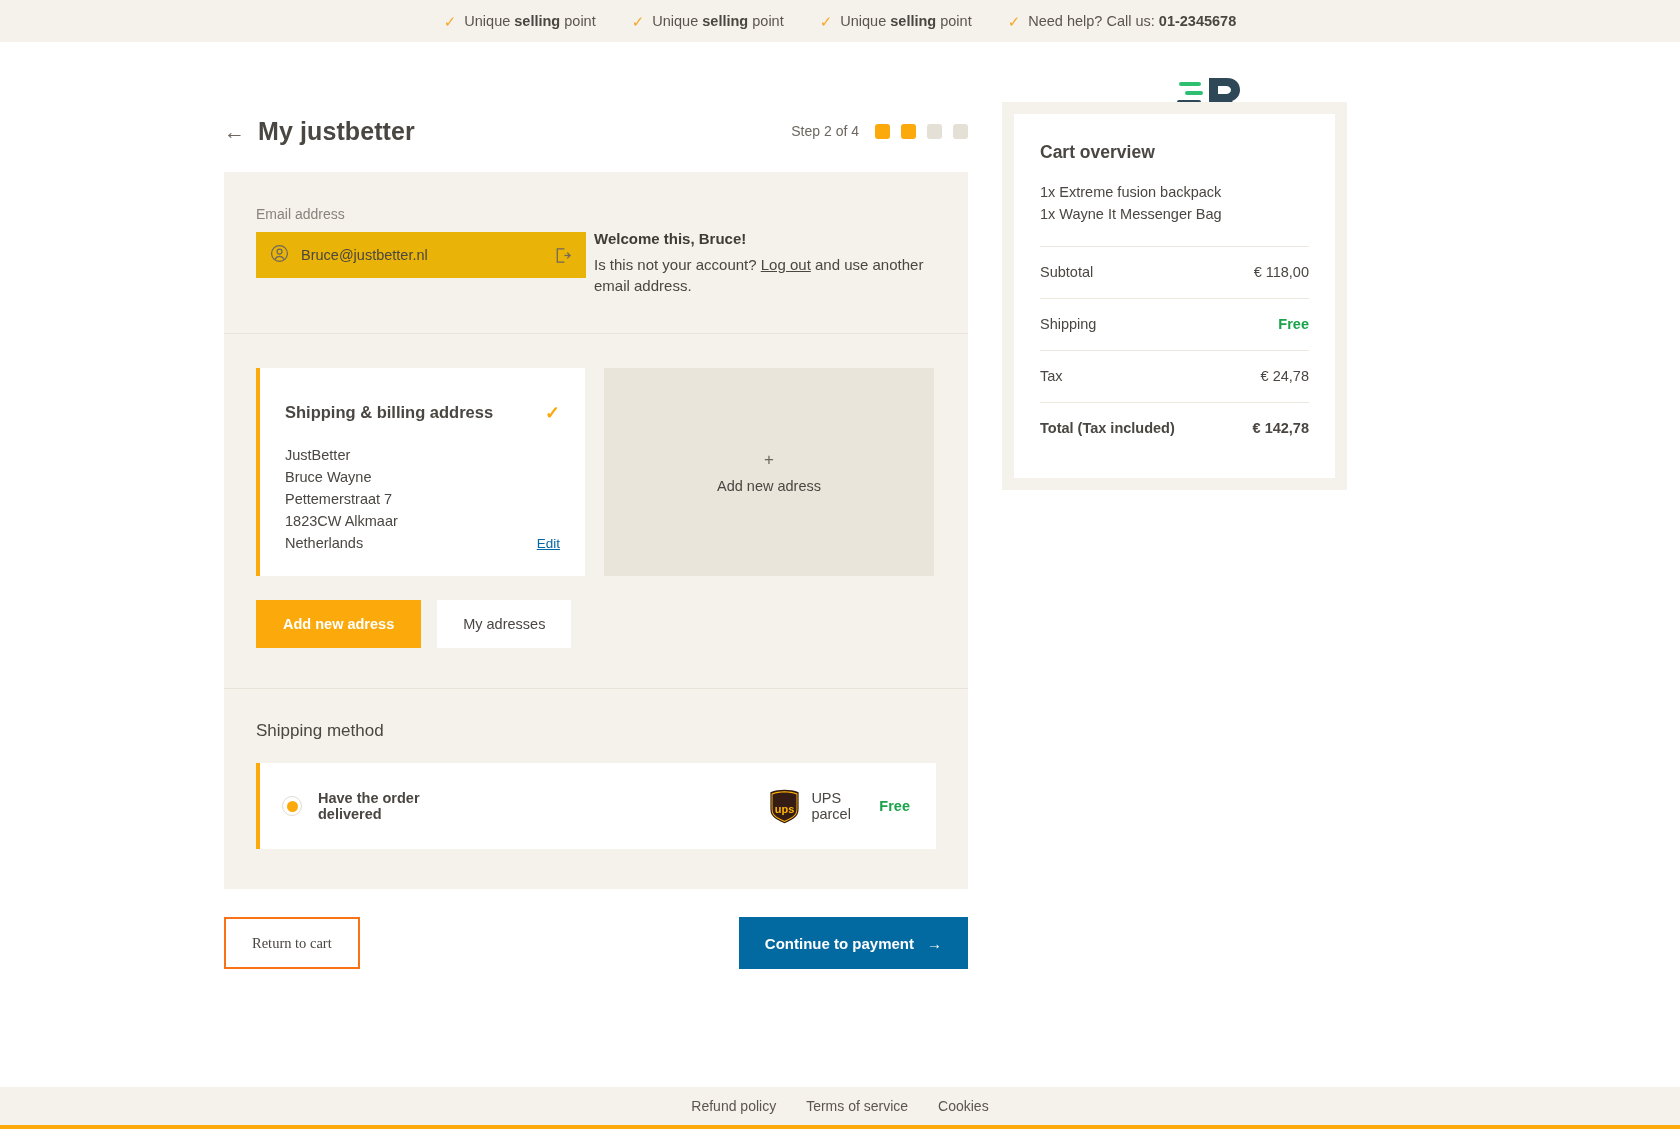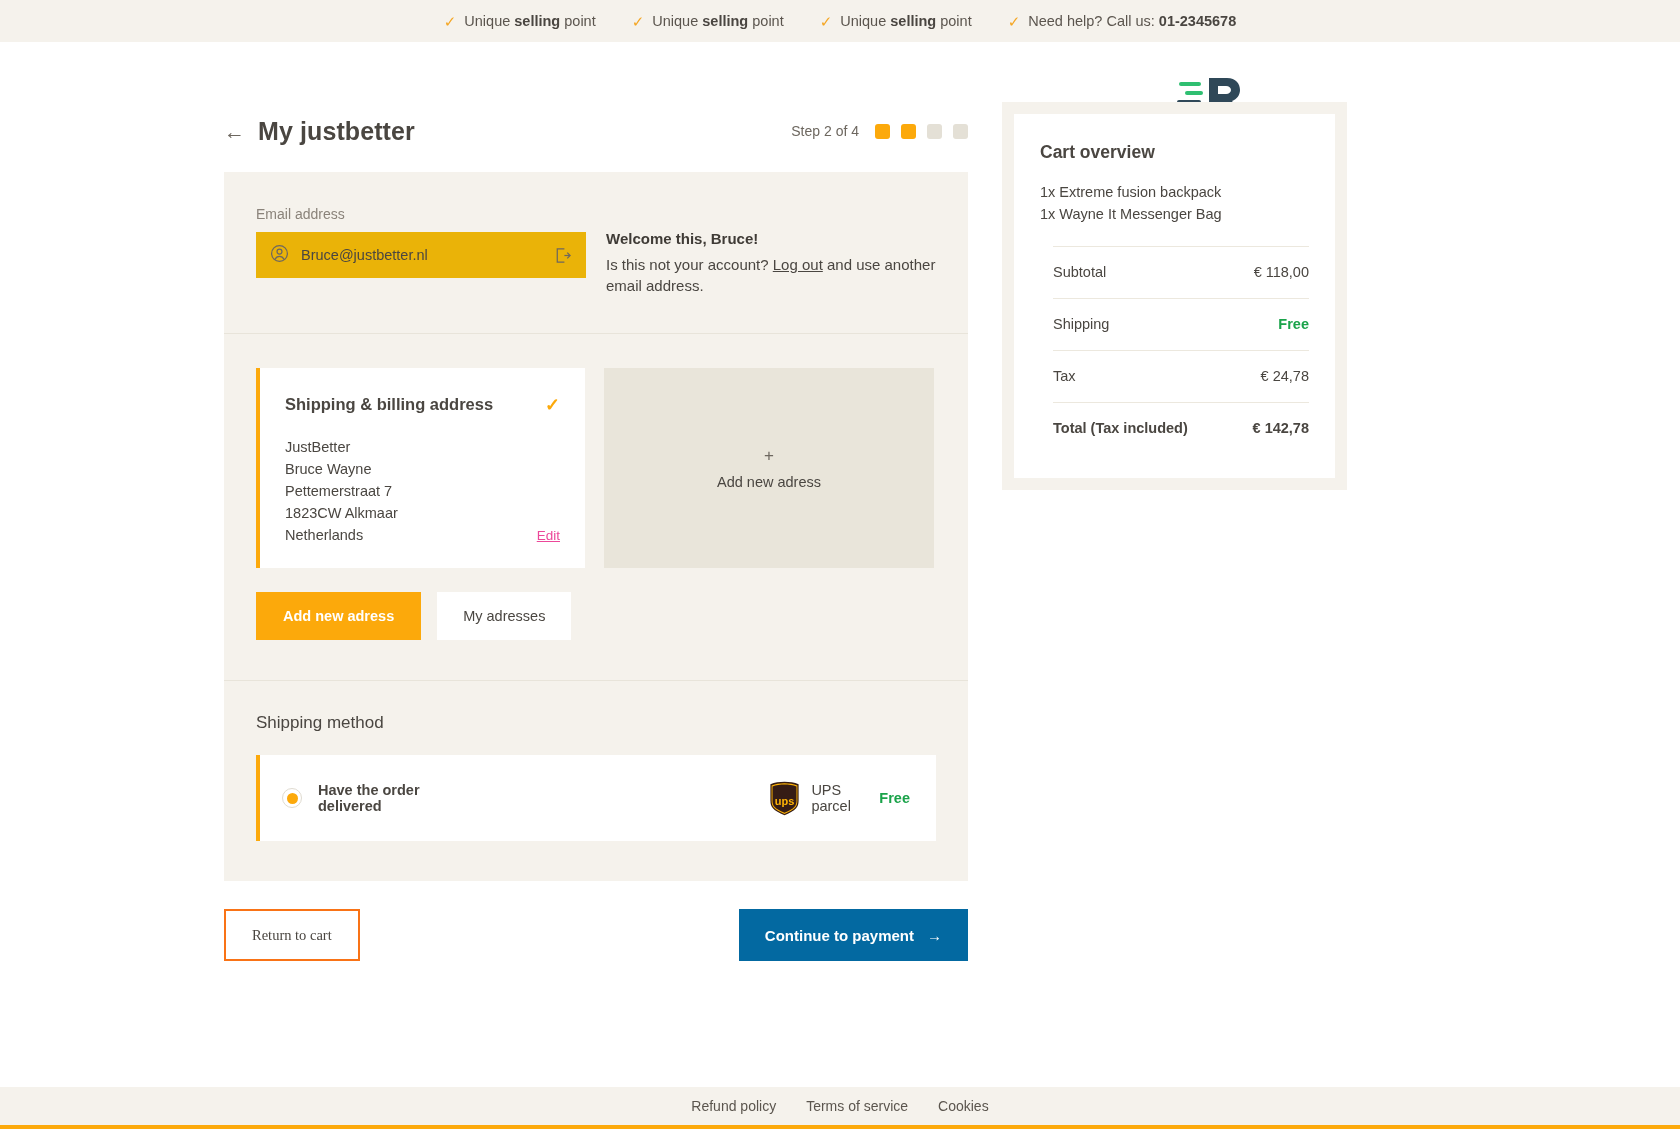--- a/index.html
+++ b/index.html
@@ -67,21 +67,21 @@
   .page-title { font-size: 25px; font-weight: 700; color: #4a4641; letter-spacing: .1px; }
   .step-wrap { margin-left: auto; display: flex; align-items: center; gap: 11px; }
   .step-label { font-size: 14px; color: #6d675f; margin-right: 5px; }
   .step-dot { width: 15px; height: 15px; border-radius: 3px; background: #e4e0d6; }
   .step-dot.on { background: #fca90b; }
 
   
   .panel { background: #f5f2ec; }
   .panel-sep { height: 1px; background: #e8e4da; margin: 0 0; }
 
-  .sect-email { padding: 34px 32px 36px; display: flex; gap: 20px; }
+  .sect-email { padding: 34px 32px 36px; display: flex; gap: 8px; }
   .email-left { width: 330px; }
   .field-label { font-size: 14px; color: #8a837a; margin-bottom: 10px; }
   .email-box {
     background: #eab308;
     height: 46px;
     display: flex; align-items: center;
     padding: 0 14px;
     gap: 12px;
   }
   .email-text { font-size: 14.5px; color: #4a4641; flex: 1; }
@@ -91,31 +91,31 @@
   .welcome-text { font-size: 15px; color: #4a4641; line-height: 1.42; }
   .welcome-text a { color: #4a4641; text-decoration: underline; cursor: pointer; }
 
   
   .sect-address { padding: 34px 32px 40px; }
   .addr-row { display: flex; gap: 19px; }
   .addr-card {
     width: 329px;
     background: #ffffff;
     border-left: 4px solid #fca90b;
-    padding: 26px 25px 22px;
+    padding: 34px 25px 22px;
     position: relative;
     cursor: pointer;
   }
   .addr-head { display: flex; align-items: center; margin-bottom: 20px; }
   .addr-title { font-size: 16.5px; font-weight: 700; color: #4a4641; }
   .addr-check { margin-left: auto; color: #fca90b; font-size: 18px; font-weight: 700; }
   .addr-lines { font-size: 14.5px; line-height: 1.53; color: #4a4641; }
   .addr-last { display: flex; align-items: flex-end; }
   .addr-edit {
-    margin-left: auto; font-size: 13.5px; color: #ec4899;
+    margin-left: auto; font-size: 13.5px; color: #0369a1;
     text-decoration: underline; cursor: pointer; text-align: right;
   }
   .addr-new {
     width: 330px;
     background: #e9e5da;
     display: flex; flex-direction: column;
     align-items: center; justify-content: center;
     gap: 10px;
     cursor: pointer;
   }
@@ -176,21 +176,21 @@
 
   
   .cart-outer { background: #f5f2ec; padding: 12px; }
   .cart-card { background: #ffffff; padding: 28px 26px 24px; }
   .cart-title { font-size: 17.5px; font-weight: 700; color: #4a4641; margin-bottom: 18px; }
   .cart-items { font-size: 14.5px; line-height: 1.55; color: #4a4641; padding-bottom: 20px; }
   .cart-line {
     display: flex; align-items: center;
     height: 52px;
     border-top: 1px solid #ece8de;
-    font-size: 14.5px; color: #4a4641; margin-left: 13px;
+    font-size: 14.5px; color: #4a4641;
   }
   .cart-line .val { margin-left: auto; }
   .cart-line.free .val { color: #1aa34a; font-weight: 700; }
   .cart-line.total { font-weight: 700; }
   .cart-line.total .val { font-weight: 700; }
 
   
   .footer {
     height: 42px; background: #f5f2ec;
     display: flex; align-items: center; justify-content: center; gap: 30px;

